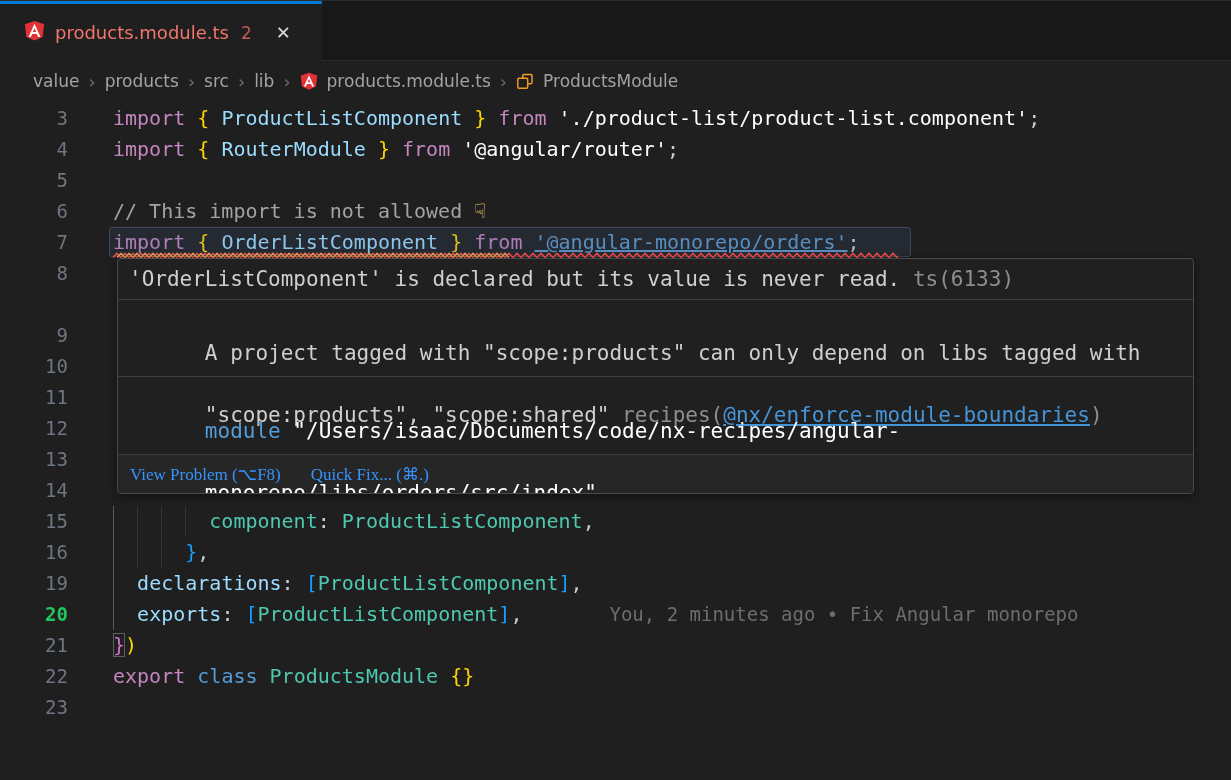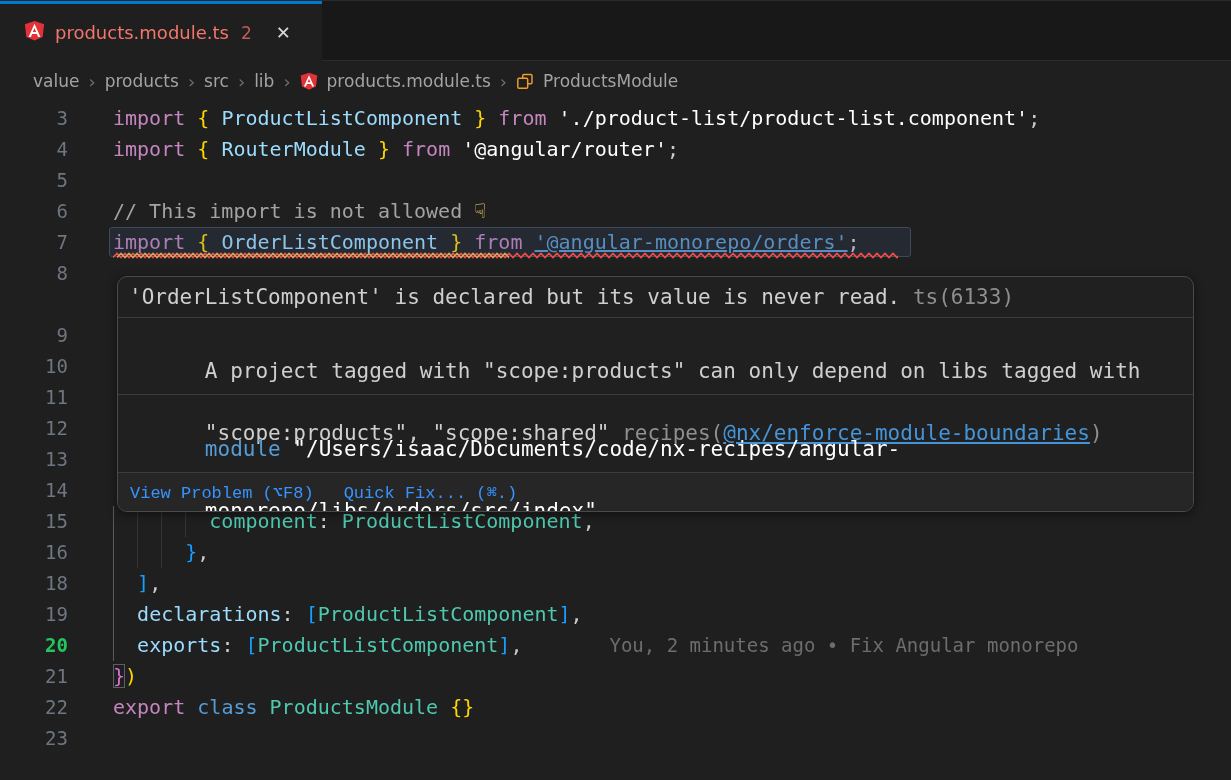--- a/index.html
+++ b/index.html
@@ -54,36 +54,36 @@
   .tk-cm  { color:#a3a3a3;text-align:right; }
   .tk-pl  { color:#cccccc; }
   .tk-b1  { color:#ffd700; }
   .tk-b2  { color:#da70d6; }
   .tk-b2m { color:#da70d6; outline:1px solid #5f5f5f; outline-offset:-1px; }
   .tk-b3  { color:#179fff; }
   .tk-link{ color:#5d99cc; text-decoration:underline; }
   .tk-emoji{ color:#fdd663; font-family:"DejaVu Sans",sans-serif; }
   
   .hover-popup {
-    position:absolute; left:117px; top:276px; width:1077px; z-index:10;
-    background:#202020; border:1px solid #4a4a4a; border-radius:10px;
+    position:absolute; left:117px; top:258px; width:1077px; z-index:10;
+    background:#202020; border:1px solid #4a4a4a; border-radius:4px;
     overflow:hidden; box-shadow:0 2px 10px rgba(0,0,0,0.5);
     font-family:"DejaVu Sans Mono","Liberation Mono",monospace; font-size:21px;
   }
   .hv-sec { border-bottom:1px solid #3c3c3c; padding:0 11px; white-space:pre-wrap; }
   .hv-s1 { height:41px; line-height:40px; white-space:nowrap; }
   .hv-s2 { height:77px; padding-top:7px; line-height:31px; }
   .hv-s3 { height:78px; padding-top:8px; line-height:31px; white-space:pre-wrap; }
   .hv-msg { color:#cfcfcf; }
   .hv-code { color:#8f8f8f; }
   .hv-link { color:#4594d8; text-decoration:underline; cursor:pointer; }
   .hv-actions {
     height:38px; display:flex; align-items:center; gap:30px; padding-left:12px;
     background:#262626; border-bottom:none;
-    font-family:Liberation Mono, monospace; font-size:17px;
+    font-family:Liberation Serif, serif; font-size:17px;
   }
   .hv-action { color:#3794ff; cursor:pointer; }
 </style>
 </head>
 <body>
 
 <div class="page">
 
   <div class="tabbar">
     <div class="strip-border"></div>
@@ -185,24 +185,20 @@
       </div>
       <div class="row">
         <div class="gutter">15</div>
         <div class="code"><div class="guide g0" style="left: 45px;"></div><div class="guide" style="left: 69px;"></div><div class="guide" style="left: 93px;"></div><div class="guide" style="left: 117px;"></div><span class="tk-pl">        </span><span class="tk-cls">component</span><span class="tk-pl">: </span><span class="tk-cls">ProductListComponent</span><span class="tk-pl">,</span></div>
       </div>
       <div class="row">
         <div class="gutter">16</div>
         <div class="code"><div class="guide g0" style="left: 45px;"></div><div class="guide" style="left: 69px;"></div><div class="guide" style="left: 93px;"></div><span class="tk-pl">      </span><span class="tk-b3">}</span><span class="tk-pl">,</span></div>
       </div>
       <div class="row">
-        <div class="gutter">18</div>
-        <div class="code"><div class="guide g0" style="left: 45px;"></div><span class="tk-pl">  </span><span class="tk-b3">]</span><span class="tk-pl">,</span></div>
-      </div>
-      <div class="row">
         <div class="gutter">19</div>
         <div class="code"><div class="guide g0" style="left: 45px;"></div><span class="tk-pl">  </span><span class="tk-id">declarations</span><span class="tk-pl">: </span><span class="tk-b3">[</span><span class="tk-cls">ProductListComponent</span><span class="tk-b3">]</span><span class="tk-pl">,</span></div>
       </div>
       <div class="row">
         <div class="gutter active">20</div>
         <div class="code"><div class="guide g0" style="left: 45px;"></div><span class="tk-pl">  </span><span class="tk-id">exports</span><span class="tk-pl">: </span><span class="tk-b3">[</span><span class="tk-cls">ProductListComponent</span><span class="tk-b3">]</span><span class="tk-pl">,</span><span class="blame">You, 2 minutes ago • Fix Angular monorepo</span></div>
       </div>
       <div class="row">
         <div class="gutter">21</div>
         <div class="code"><span class="tk-b2m">}</span><span class="tk-b1">)</span></div>

